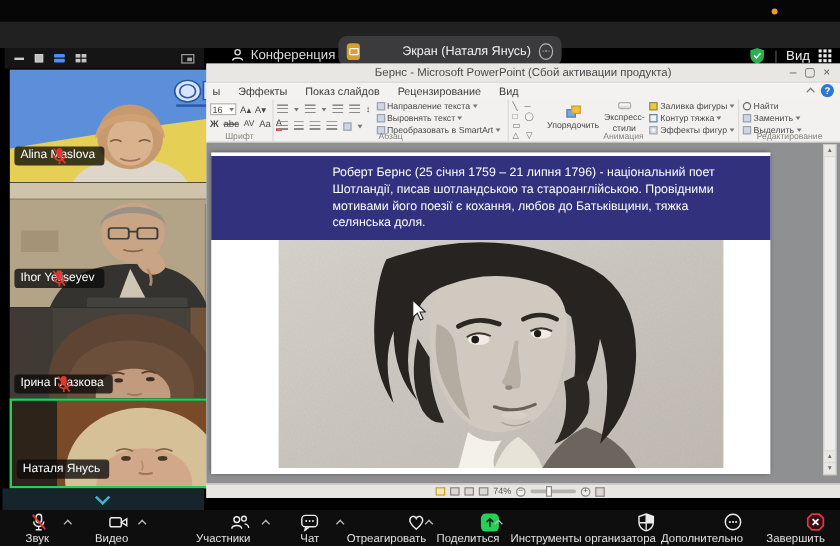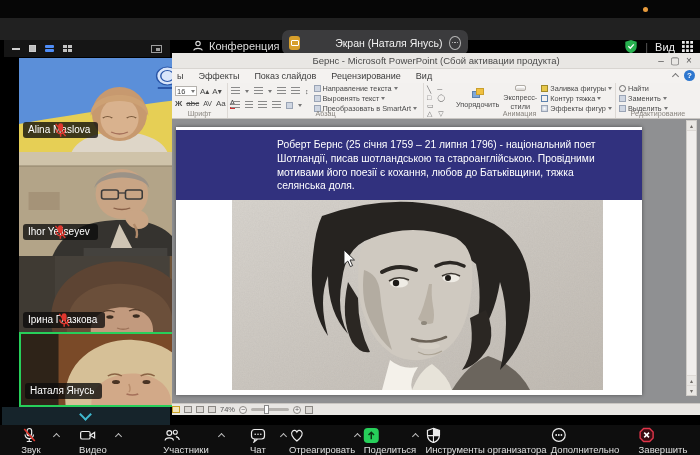--- a/index.html
+++ b/index.html
@@ -32,21 +32,21 @@
   .mini-bar { position:absolute; left:4px; top:40px; width:166px; height:17px; background:#151515; display:flex; align-items:center; gap:9px; padding:0 8px; }
   .mb-min { width:8px; height:2px; background:#cdcdcd; }
   .mb-sq { width:7px; height:7px; border:1px solid #cdcdcd; background:#bfbfbf; }
   .mb-gal { display:flex; flex-direction:column; gap:1px; }
   .mb-gal i { display:block; width:9px; height:3px; background:#4f8df7; border-radius:1px; }
   .mb-grid { display:grid; grid-template-columns:4px 4px; grid-gap:1px; }
   .mb-grid i { width:4px; height:3px; background:#c2c2c2; }
   .mb-right { margin-left:auto; width:11px; height:8px; border:1px solid #9d9d9d; position:relative; }
   .mb-right i { position:absolute; right:1px; bottom:1px; width:4px; height:3px; background:#9d9d9d; }
   
-  .tile { position:absolute; left:19px; width:201px; overflow:hidden; background:#222;text-align:center; }
+  .tile { position:absolute; left:8px; width:201px; overflow:hidden; background:#222;text-align:center; }
   .tile svg { position:absolute; inset:0; width:100%; height:100%; }
   .tile.active { border:2px solid var(--accent-green,#27cf5a); }
   .name-tag { position:absolute; left:4px; display:flex; align-items:center; gap:4px;
               background:rgba(12,12,12,.78); color:#fff; font-size:10px;
               padding:2px 8px 3px 5px; border-radius:3px; white-space:nowrap; z-index:2; }
   .panel-collapse { position:absolute; left:2px; top:407px; width:168px; height:18px; background:#16242b; }
   .chev-down { position:absolute; left:79px; top:3px; width:9px; height:9px;
                border-right:2px solid var(--teal,#3fb9cf); border-bottom:2px solid var(--teal,#3fb9cf); transform:rotate(45deg); }
   
   .ppt { position:absolute; left:172px; top:53px; width:528px; height:362px; background:#f1efed; }
@@ -88,31 +88,31 @@
   .slide-text { position:absolute; left:101px; top:8px; width:330px; color:#fff; font-size:10.3px; line-height:13.8px; }
   .portrait { position:absolute; left:56px; top:73px; width:371px; height:190px; }
   .cursor { position:absolute; left:167px; top:122px; width:12px; height:19px; z-index:3; }
   .vscroll { position:absolute; right:3px; top:1px; width:11px; height:276px; background:#f0eeec; border:1px solid #d0cdc9;
              display:flex; flex-direction:column; align-items:center; font-size:6px; color:#6e6a66; }
   .vscroll .btn { width:100%; height:10px; text-align:center; line-height:10px; border-bottom:1px solid #ddd9d5; background:#e9e7e4; }
   .vscroll .spacer { flex:1; }
   .vscroll .btn.b { border-top:1px solid #ddd9d5; border-bottom:none; }
   
   .ppt-status { position:absolute; left:0; top:350px; width:100%; height:12px; background:#e8e6e3; border-top:1px solid #c9c6c2;
-                display:flex; align-items:center; justify-content:flex-start; gap:4px; padding-right:5px; }
+                display:flex; align-items:center; justify-content:center; gap:4px; padding-right:5px; }
   .view-ic { width:8px; height:7px; border:1px solid #8b8884; background:#dcd9d5; }
   .view-ic.sel { border-color:#c9a227; background:#f3e6bd; }
   .zoom-txt { font-size:7.5px; color:#555; }
   .zbtn { width:8px; height:8px; border:1px solid #8b8884; border-radius:50%; font-size:7px; line-height:6px; text-align:center; color:#555; background:#f2f0ee; }
   .ztrack { width:38px; height:3px; background:#b5b2ae; border-radius:2px; position:relative; }
   .zthumb { position:absolute; left:13px; top:-3px; width:5px; height:9px; background:#fdfdfd; border:1px solid #888; }
   .fit-ic { width:8px; height:8px; border:1px solid #8b8884; background:#dcd9d5; }
   
   .toolbar { position:absolute; left:0; top:425px; width:700px; height:30px; background:#0e0e0e; }
-  .tb-item { position:absolute; top:2px; transform:translateX(-50%); display:flex; flex-direction:column; align-items:flex-start; gap:1px;
+  .tb-item { position:absolute; top:2px; transform:translateX(-50%); display:flex; flex-direction:column; align-items:flex-end; gap:1px;
              color:#e0e0e0; font-size:9.5px; white-space:nowrap; }
   .tb-item .ic { height:16px; display:flex; align-items:center; }
   .caret-up { position:absolute; width:5px; height:5px; border-left:1.5px solid #bdbdbd; border-top:1.5px solid #bdbdbd; transform:rotate(45deg); top:9px; }
   .share-box { width:15px; height:15px; border-radius:4px; background:var(--accent-green,#27cf5a); display:flex; align-items:center; justify-content:center; }
 </style>
 </head>
 <body>
 
 <div id="app">
 

